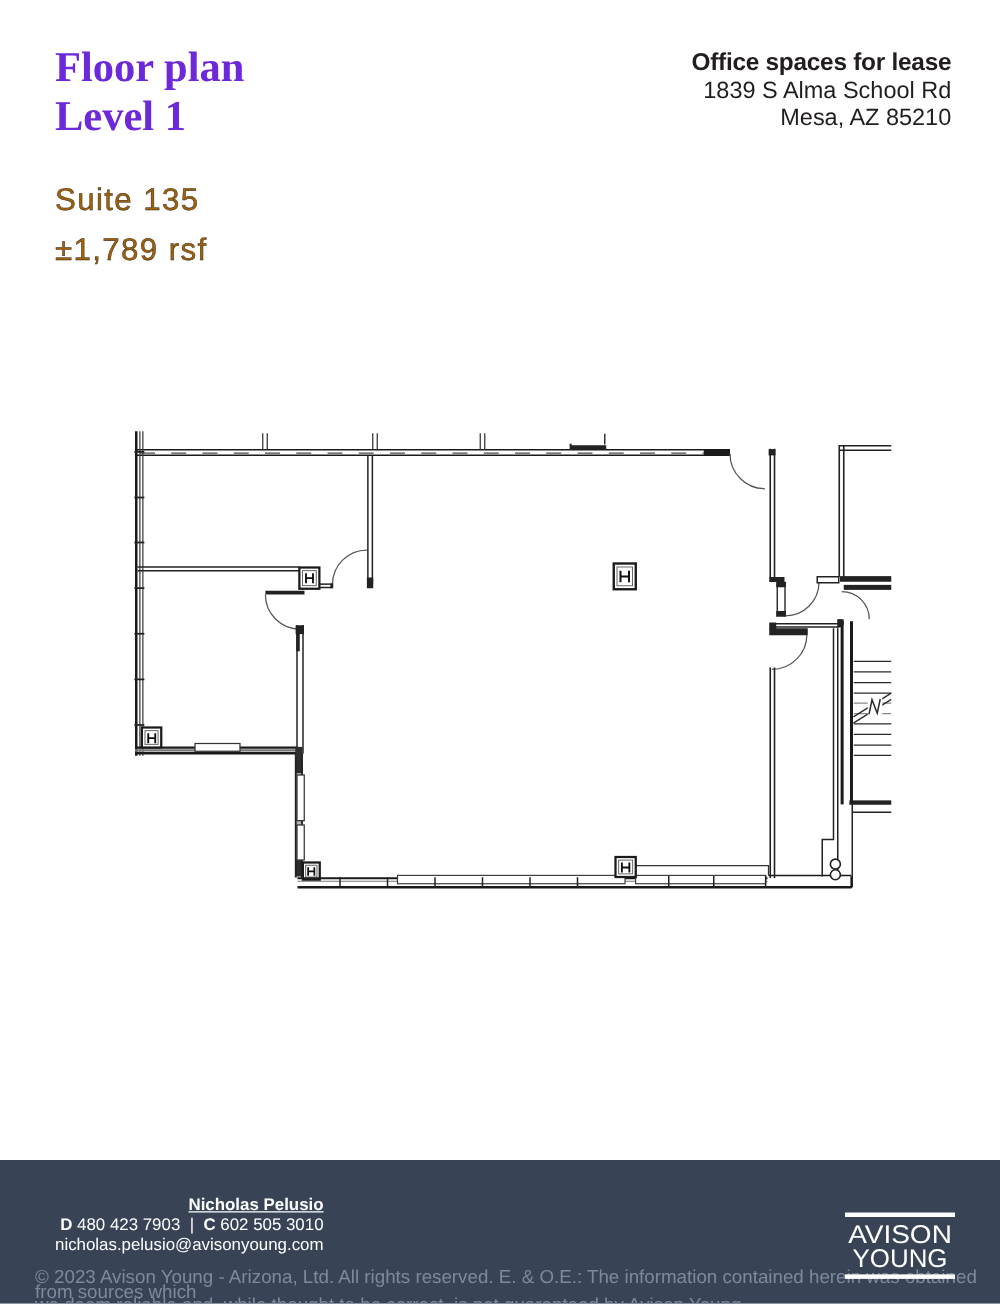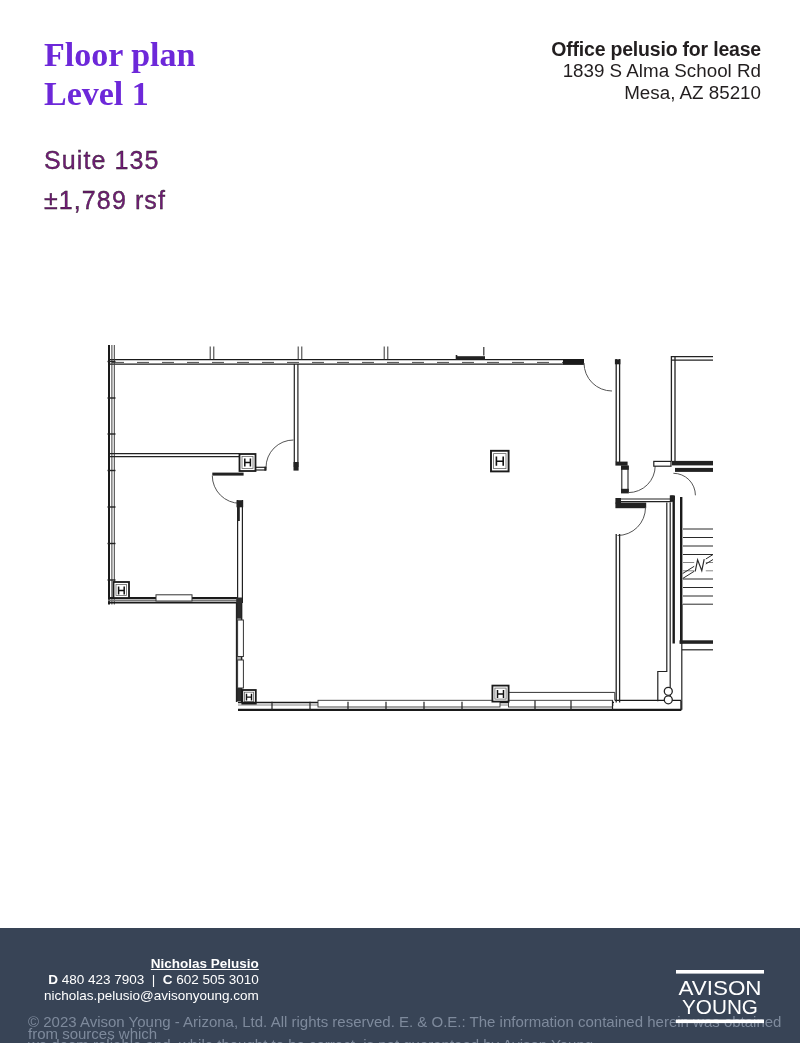--- a/index.html
+++ b/index.html
@@ -1,37 +1,37 @@
 <!DOCTYPE html>
 <html><head>
 <meta charset="utf-8">
 <style>
   html,body{margin:0;padding:0;}
   body{width:800px;height:1043px;position:relative;background:#ffffff;
        font-family:"Liberation Sans",sans-serif;overflow:hidden;}
   .abs{position:absolute;}
   .title{left:44px;top:35px;font-family:"Liberation Serif",serif;font-weight:bold;
          font-size:34px;line-height:39px;color:#6d28d9;letter-spacing:0px;}
-  .suite{left:44px;top:139.5px;font-size:25px;line-height:40.5px;color:#701a75;font-weight:normal;letter-spacing:1.1px;-webkit-text-stroke:0.35px #221e1f;}
+  .suite{left:44px;top:139.5px;font-size:25px;line-height:40.5px;color:#a16207;font-weight:normal;letter-spacing:1.1px;-webkit-text-stroke:0.35px #221e1f;}
   .suite .rsf{}
   .addr{right:39px;top:39px;text-align:right;font-size:18.8px;line-height:21.4px;color:#221e1f;}
   .addr b{font-size:19.5px;letter-spacing:-0.2px;}
   .footer{left:0;top:928px;width:800px;height:115px;background:#384456;}
   .contact{left:44px;top:955.5px;color:#ffffff;font-size:13.5px;line-height:16.4px;text-align:right;}
   .contact .nm{font-weight:bold;text-decoration:underline;}
   .copyr{left:28px;top:1016px;color:#7e8a9c;font-size:15px;line-height:11.5px;}
 </style>
 </head>
 <body>
 
 <div class="abs title">Floor plan<br>Level 1</div>
 
 <div class="abs suite">Suite 135<br><span class="rsf">±1,789 rsf</span></div>
 
-<div class="abs addr"><b>Office pelusio for lease</b><br>1839 S Alma School Rd<br>Mesa, AZ 85210</div>
+<div class="abs addr"><b>Office spaces for lease</b><br>1839 S Alma School Rd<br>Mesa, AZ 85210</div>
 
 <svg class="abs" style="left:0;top:0" width="800" height="1043" viewBox="0 0 800 1043" fill="none" stroke-linecap="butt">
 
 <g stroke="#1a1a1a">
   <line x1="108" y1="359.7" x2="584" y2="359.7" stroke-width="1.2"></line>
   <line x1="108" y1="364.1" x2="584" y2="364.1" stroke-width="1.2"></line>
   <line x1="112" y1="362.4" x2="563" y2="362.4" stroke-width="1" stroke="#4a4a4a" stroke-dasharray="12 13"></line>
   <rect x="563" y="359.2" width="21" height="5.4" fill="#1a1a1a" stroke="none"></rect>
 </g>
 

